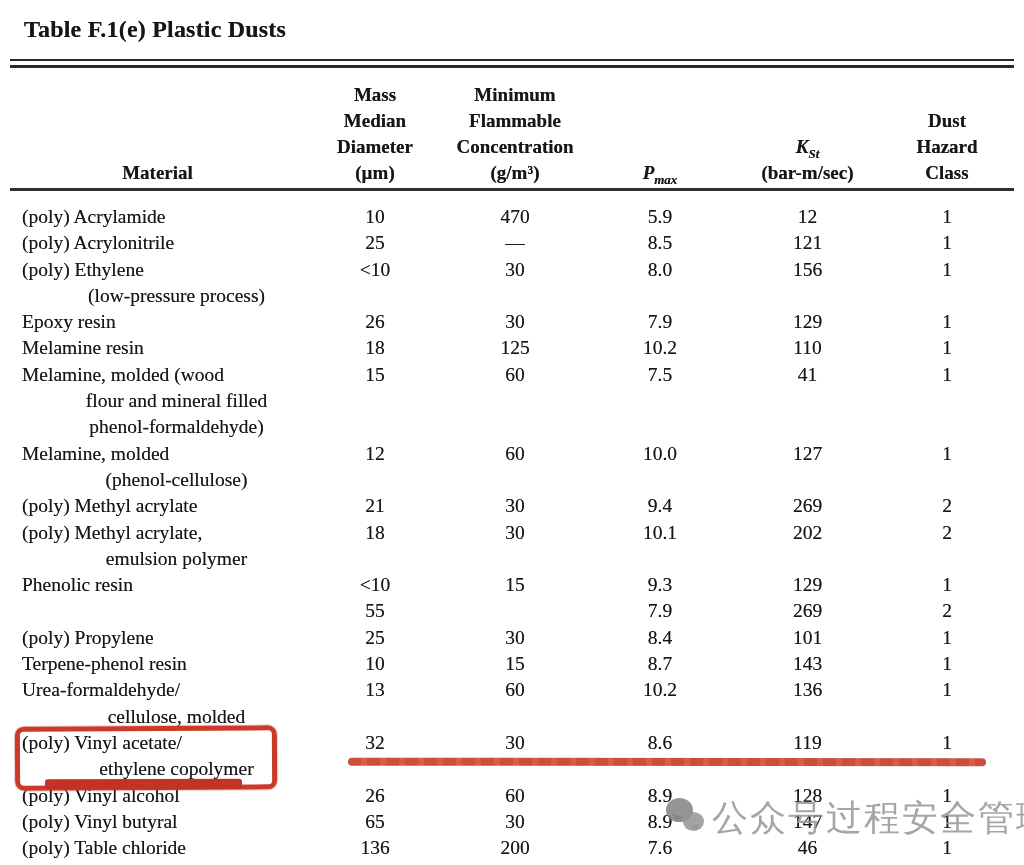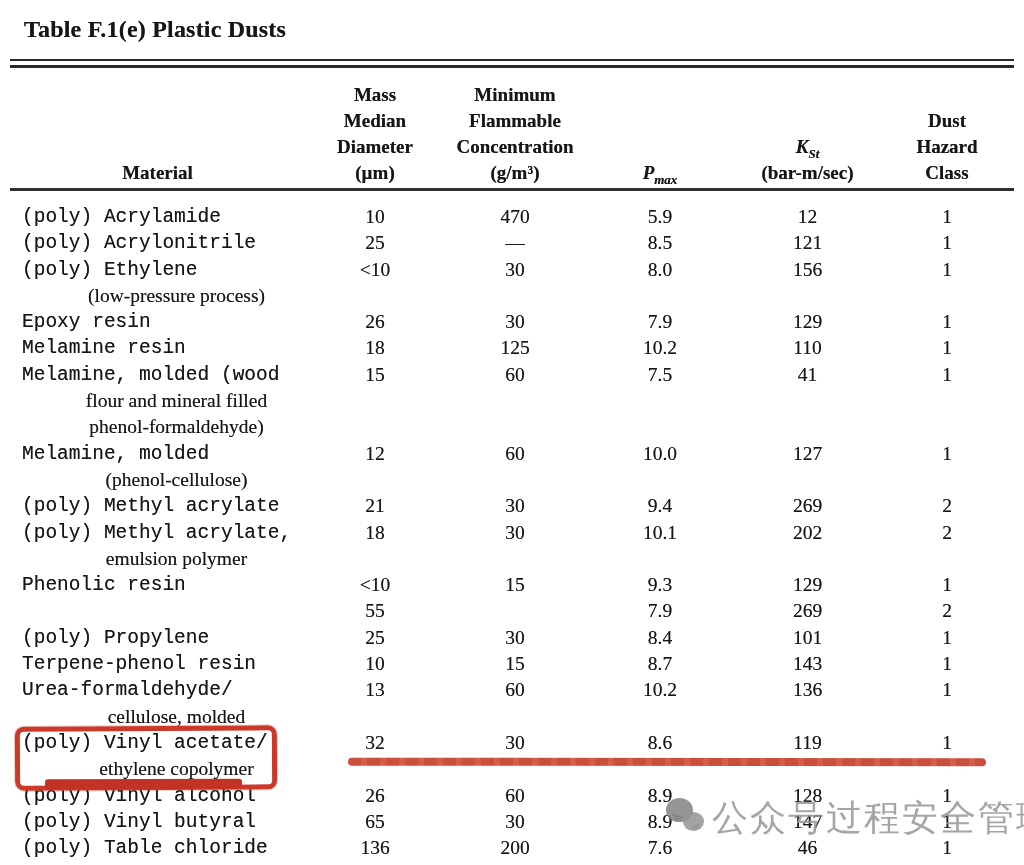--- a/index.html
+++ b/index.html
@@ -31,21 +31,21 @@
   .hcell{
     display:flex;flex-direction:column;justify-content:flex-end;
     text-align:center;font-weight:bold;font-size:19px;line-height:26px;
     text-shadow:0 0 .5px rgba(0,0,0,.6);
   }
   .hcell .sym{font-style:italic;}
   .hcell sub{font-size:13px;font-style:italic;line-height:0;}
   .body-grid{top:204px;grid-auto-rows:min-content;}
   .trow{display:contents;}
   .c{font-size:19.5px;line-height:26.3px;text-shadow:0 0 .5px rgba(0,0,0,.55);}
-  .mat .line1{padding-left:12px;white-space:nowrap;font-family:Liberation Mono, monospace;}
+  .mat .line1{padding-left:12px;white-space:nowrap;}
   .mat .cont{padding-left:38px;white-space:nowrap;text-align:center;}
   .num{text-align:center;align-self:start;}
   
   .red-box{
     position:absolute;left:15px;top:726px;width:252px;height:54px;
     border:5px solid #cb3a28;border-radius:9px;
     transform:rotate(-.3deg);
     box-shadow:0 0 0 1px rgba(203,58,40,.25);
   }
   .red-underline-short{

